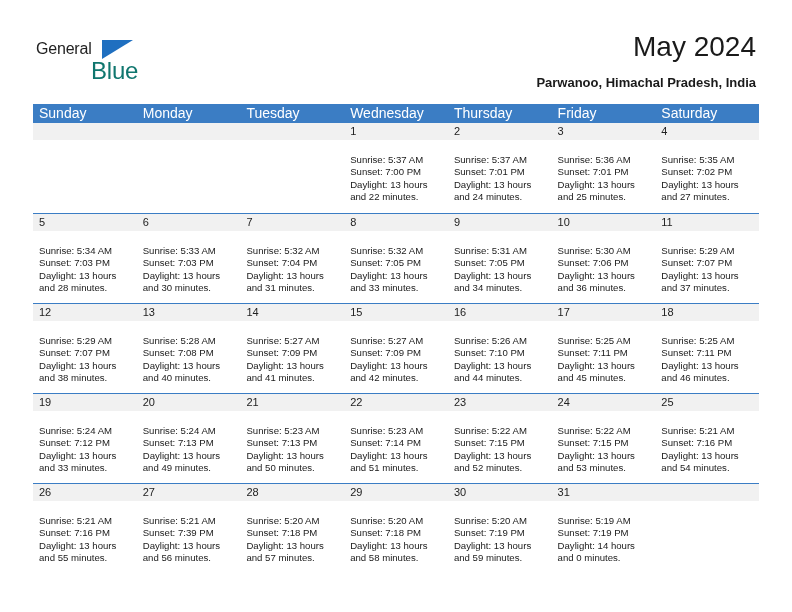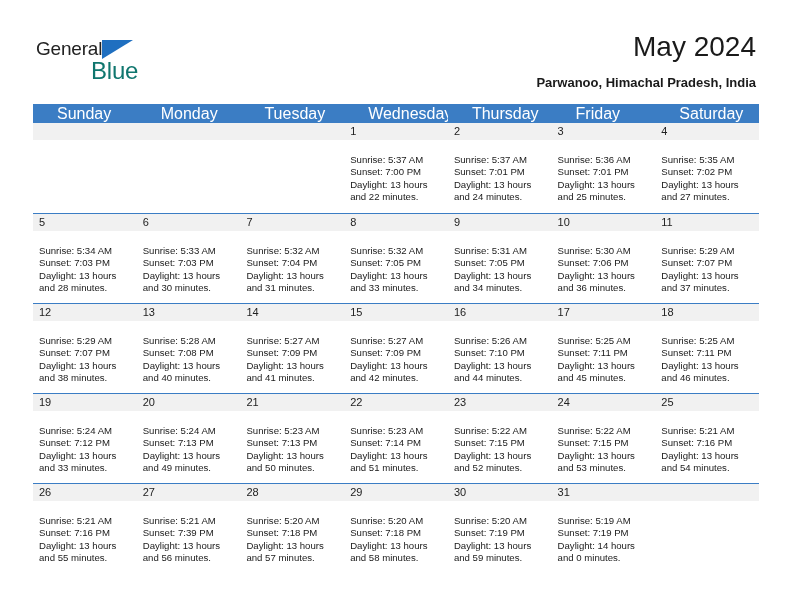--- a/index.html
+++ b/index.html
@@ -35,21 +35,21 @@
     position: absolute;
     left: 36px;
     top: 36px;
     width: 200px;
     height: 52px;
   }
   .brand-general {
     position: absolute;
     left: 0;
     top: 0;
-    font-size: 19px;
+    font-size: 16px;
     font-weight: 400;
     letter-spacing: -0.2px;
     color: #222222;
     line-height: 26px;
   }
   .brand-triangle {
     position: absolute;
     left: 66px;
     top: 4px;
     width: 0;
@@ -98,23 +98,23 @@
   }
   .weekday-header {
     display: flex;
     width: 100%;
     background: #3b7dc4;
     height: 19px;
   }
   .weekday-cell {
     flex: 1 1 0;
     color: #ffffff;
-    font-size: 16px;
+    font-size: 14px;
     line-height: 19px;
-    padding-left: 24px;
+    padding-left: 6px;
     white-space: nowrap;
     overflow: hidden;
   }
   .week-row {
     display: flex;
     width: 100%;
     border-top: 1.5px solid #3b7dc4;
     height: 90px;
   }
   .week-row:first-of-type {

